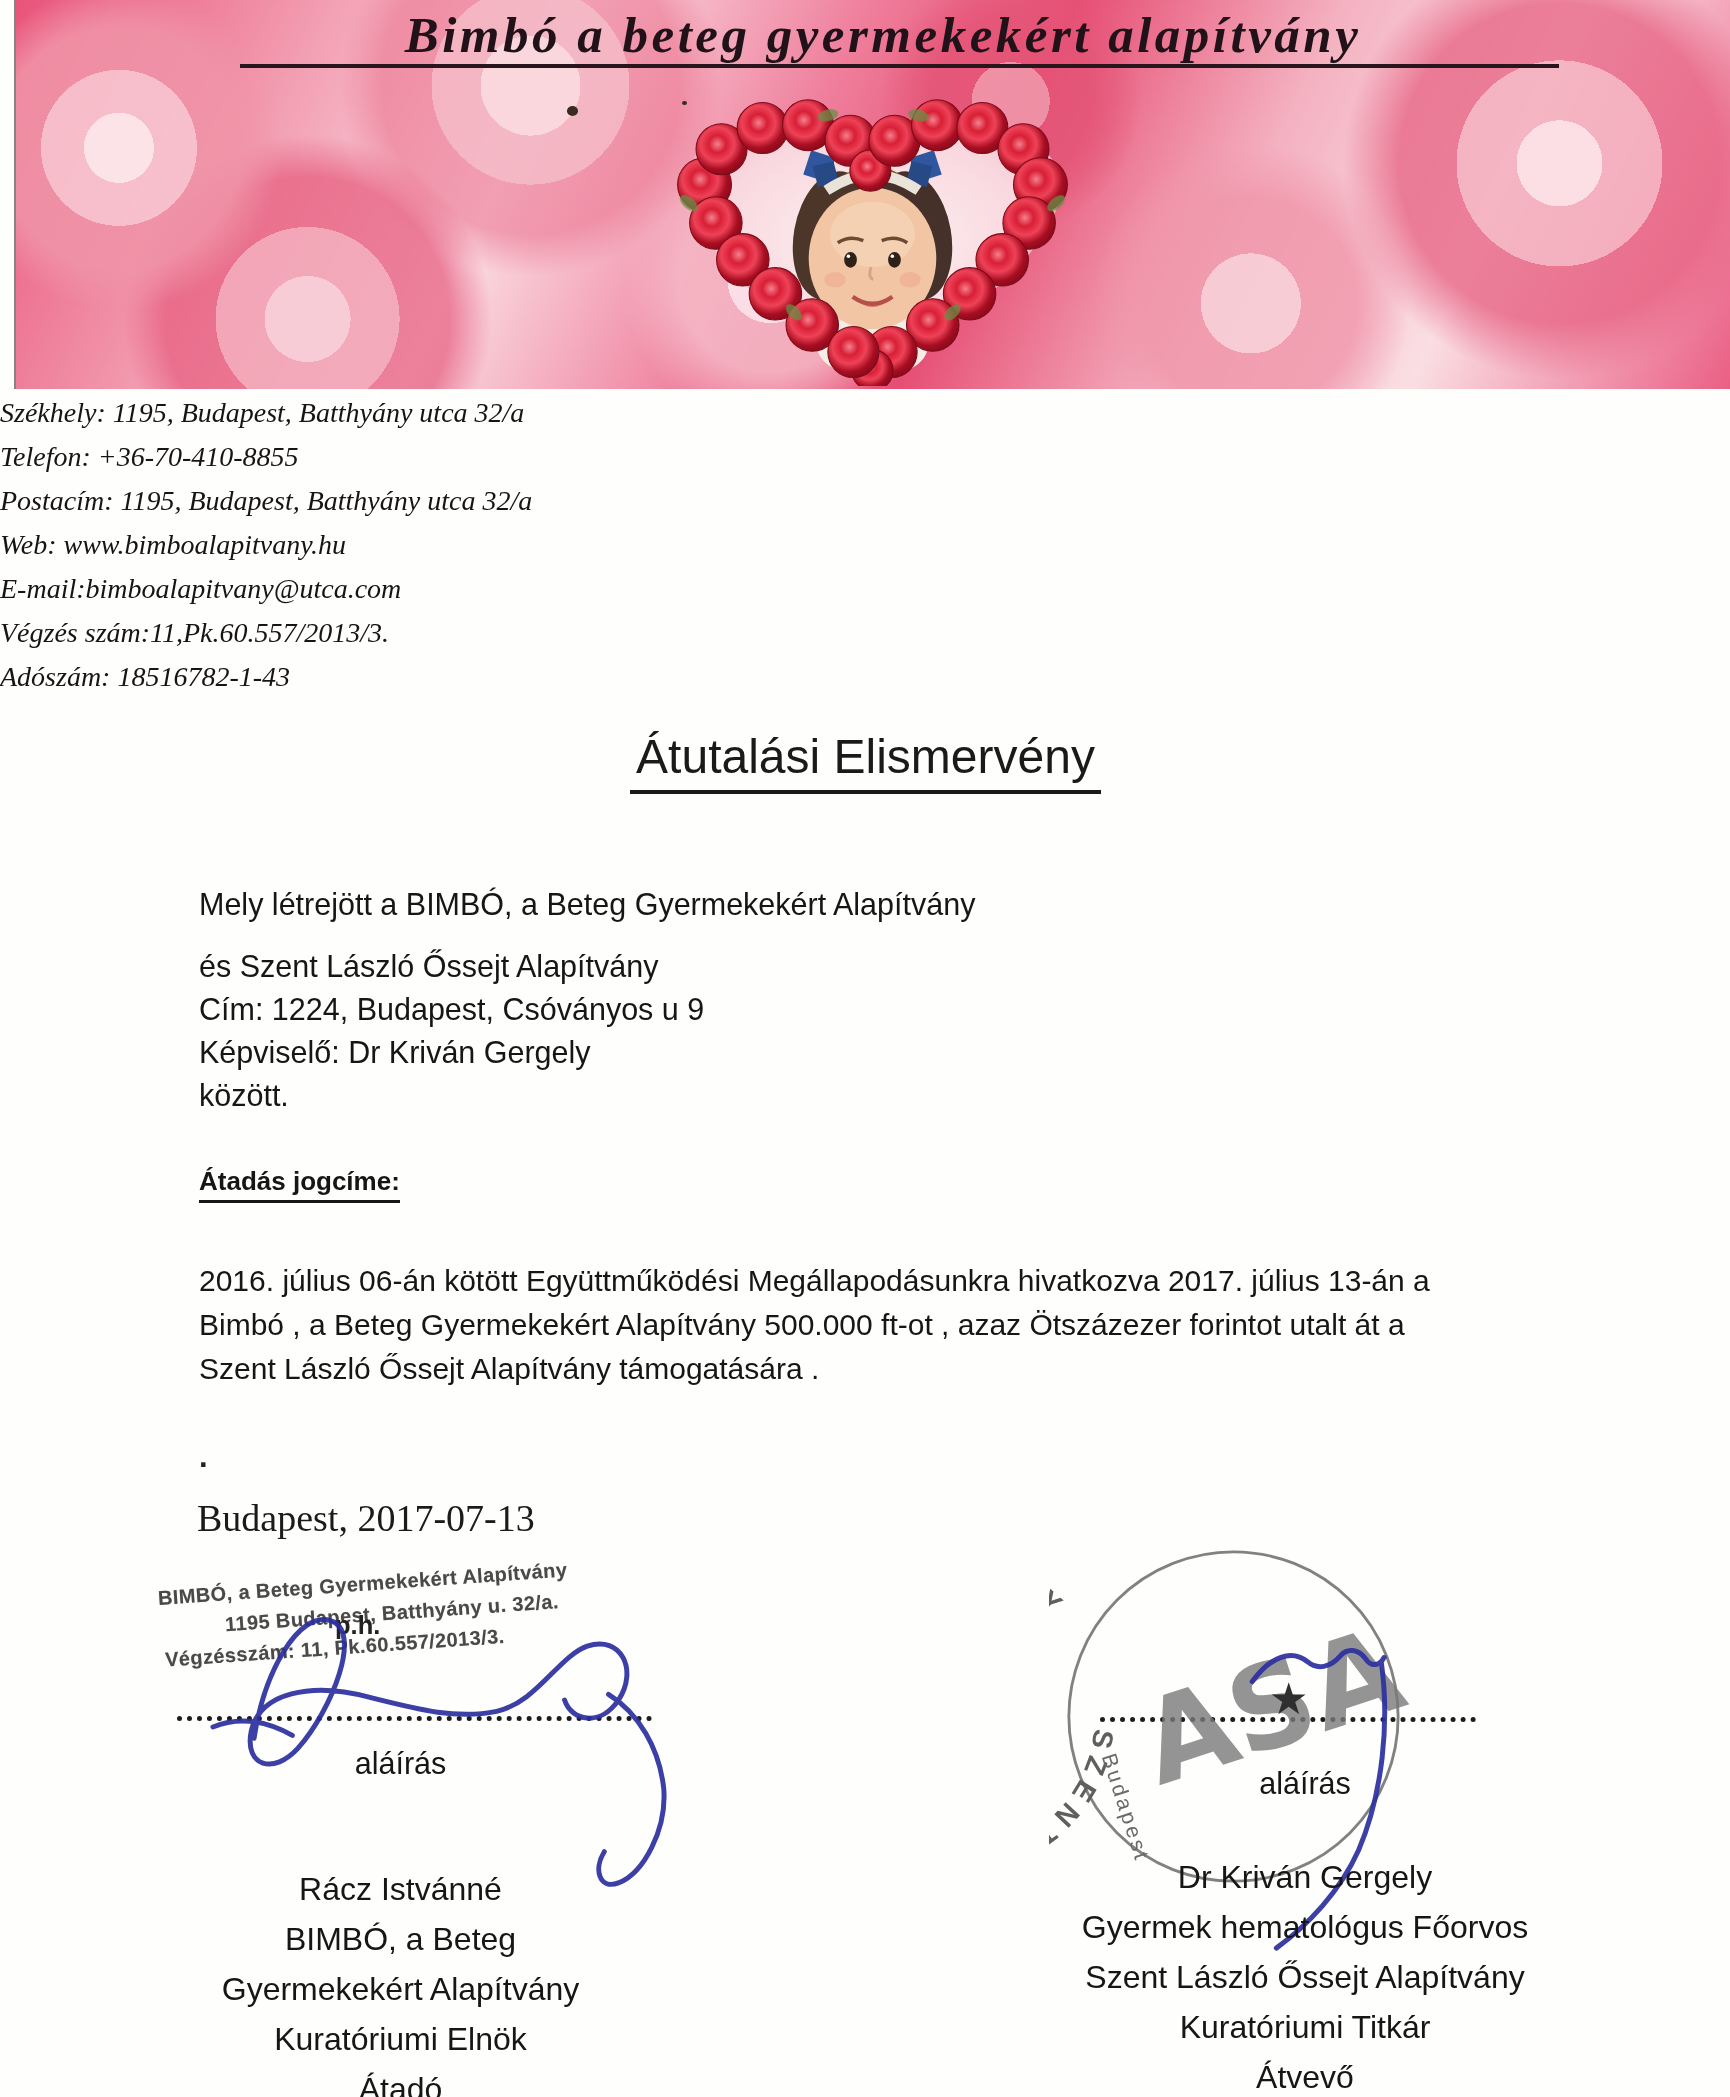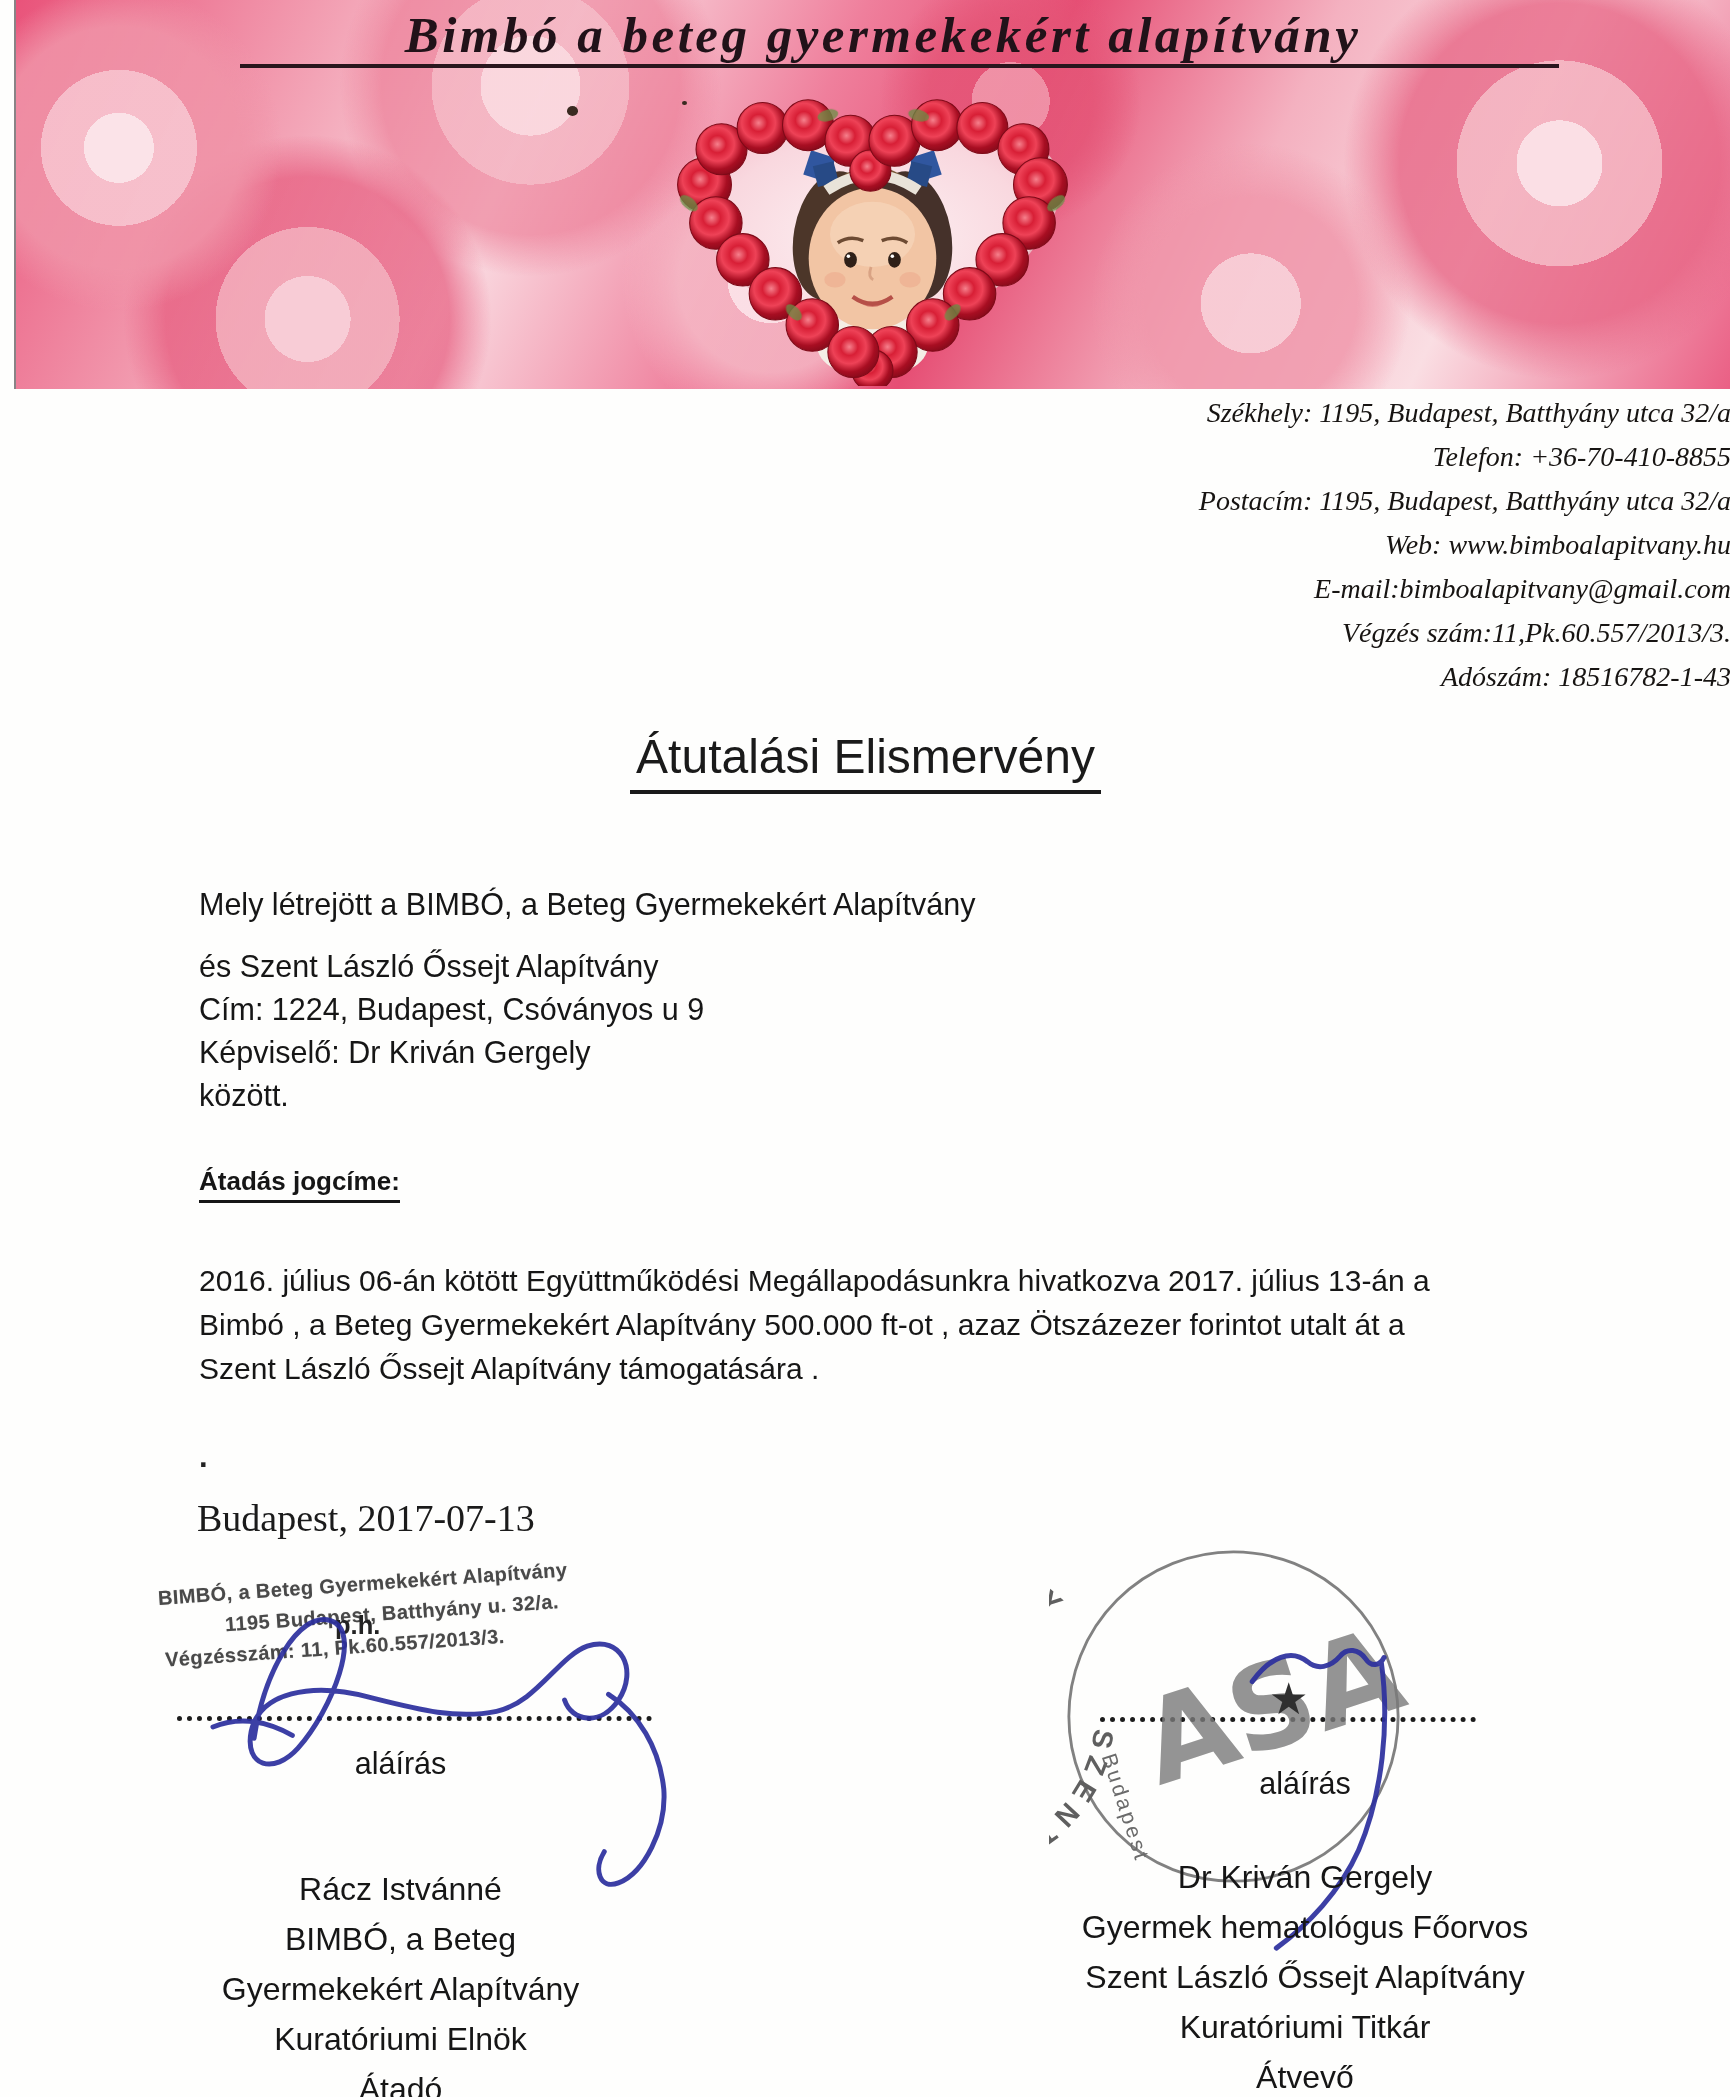--- a/index.html
+++ b/index.html
@@ -26,21 +26,21 @@
   .header-title{
     position:absolute;left:170px;right:135px;top:5.7px;text-align:center;
     font-family:"Liberation Serif",serif;font-style:italic;font-weight:bold;
     font-size:51px;letter-spacing:3.5px;color:#211219;white-space:nowrap;
   }
   .header-underline{position:absolute;left:240px;top:64px;width:1319px;height:3.5px;background:#29161d;}
   
   .heart-photo{position:absolute;left:642px;top:94px;width:461px;height:292px;}
   
   .contact{
-    position:absolute;left:0;right:0;top:391px;text-align:right;
+    position:absolute;left:0;right:0;top:391px;text-align:left;
     font-family:"Liberation Serif",serif;font-style:italic;
     font-size:28px;line-height:44px;color:#171412;
   }
   
   .doc-title-wrap{position:absolute;left:0;right:0;top:729px;text-align:center;}
   .doc-title{
     display:inline-block;font-size:48px;color:#1a1a1a;
     border-bottom:4.3px solid #1a1a1a;padding:0 5.7px 5.7px 5.7px;letter-spacing:0px;
   }
   
@@ -163,21 +163,21 @@
       <ellipse cx="214" cy="308" rx="14" ry="8" transform="rotate(45 214 308)"></ellipse>
       <ellipse cx="438" cy="308" rx="14" ry="8" transform="rotate(-45 438 308)"></ellipse>
     </g>
   </svg>
 
   <div class="contact">
     <div>Székhely: 1195, Budapest, Batthyány utca 32/a</div>
     <div>Telefon: +36-70-410-8855</div>
     <div>Postacím: 1195, Budapest, Batthyány utca 32/a</div>
     <div>Web: www.bimboalapitvany.hu</div>
-    <div>E-mail:bimboalapitvany@gmail.com</div>
+    <div>E-mail:bimboalapitvany@utca.com</div>
     <div>Végzés szám:11,Pk.60.557/2013/3.</div>
     <div>Adószám: 18516782-1-43</div>
   </div>
 
   <div class="doc-title-wrap">
     <span class="doc-title">Átutalási Elismervény</span>
   </div>
 
   <div class="intro">
     <div>Mely létrejött a BIMBÓ, a Beteg Gyermekekért Alapítvány</div>

